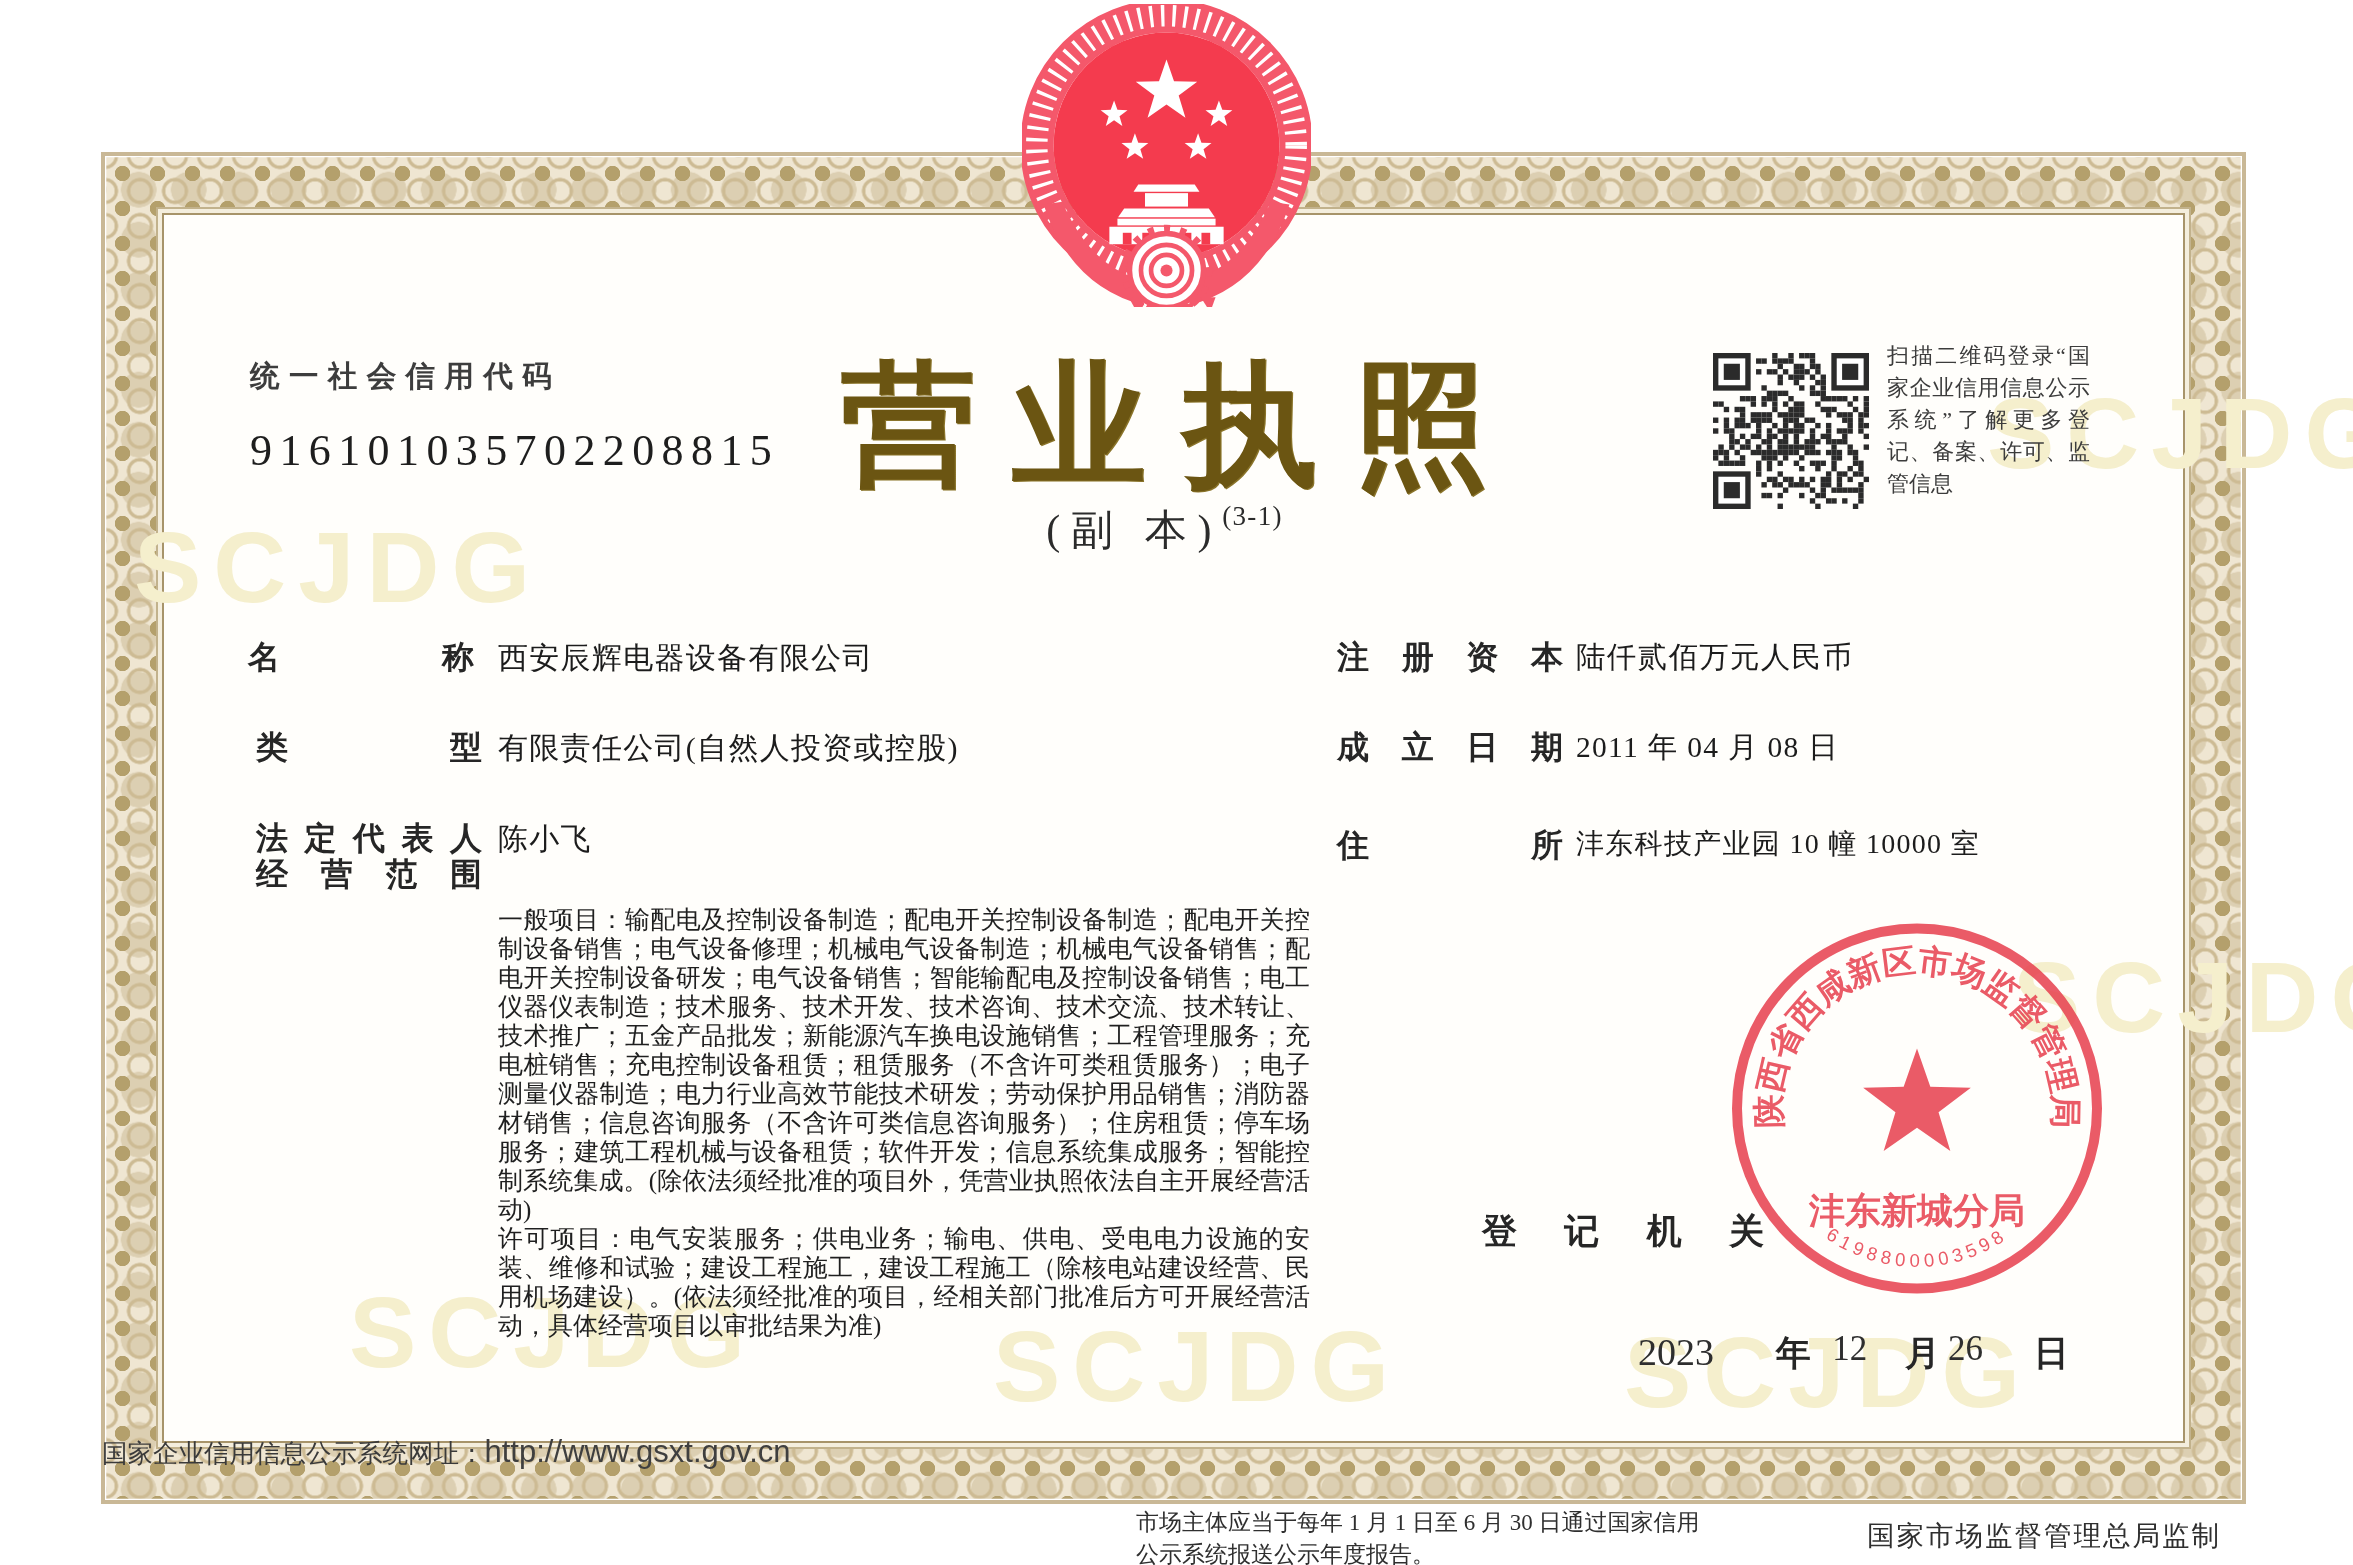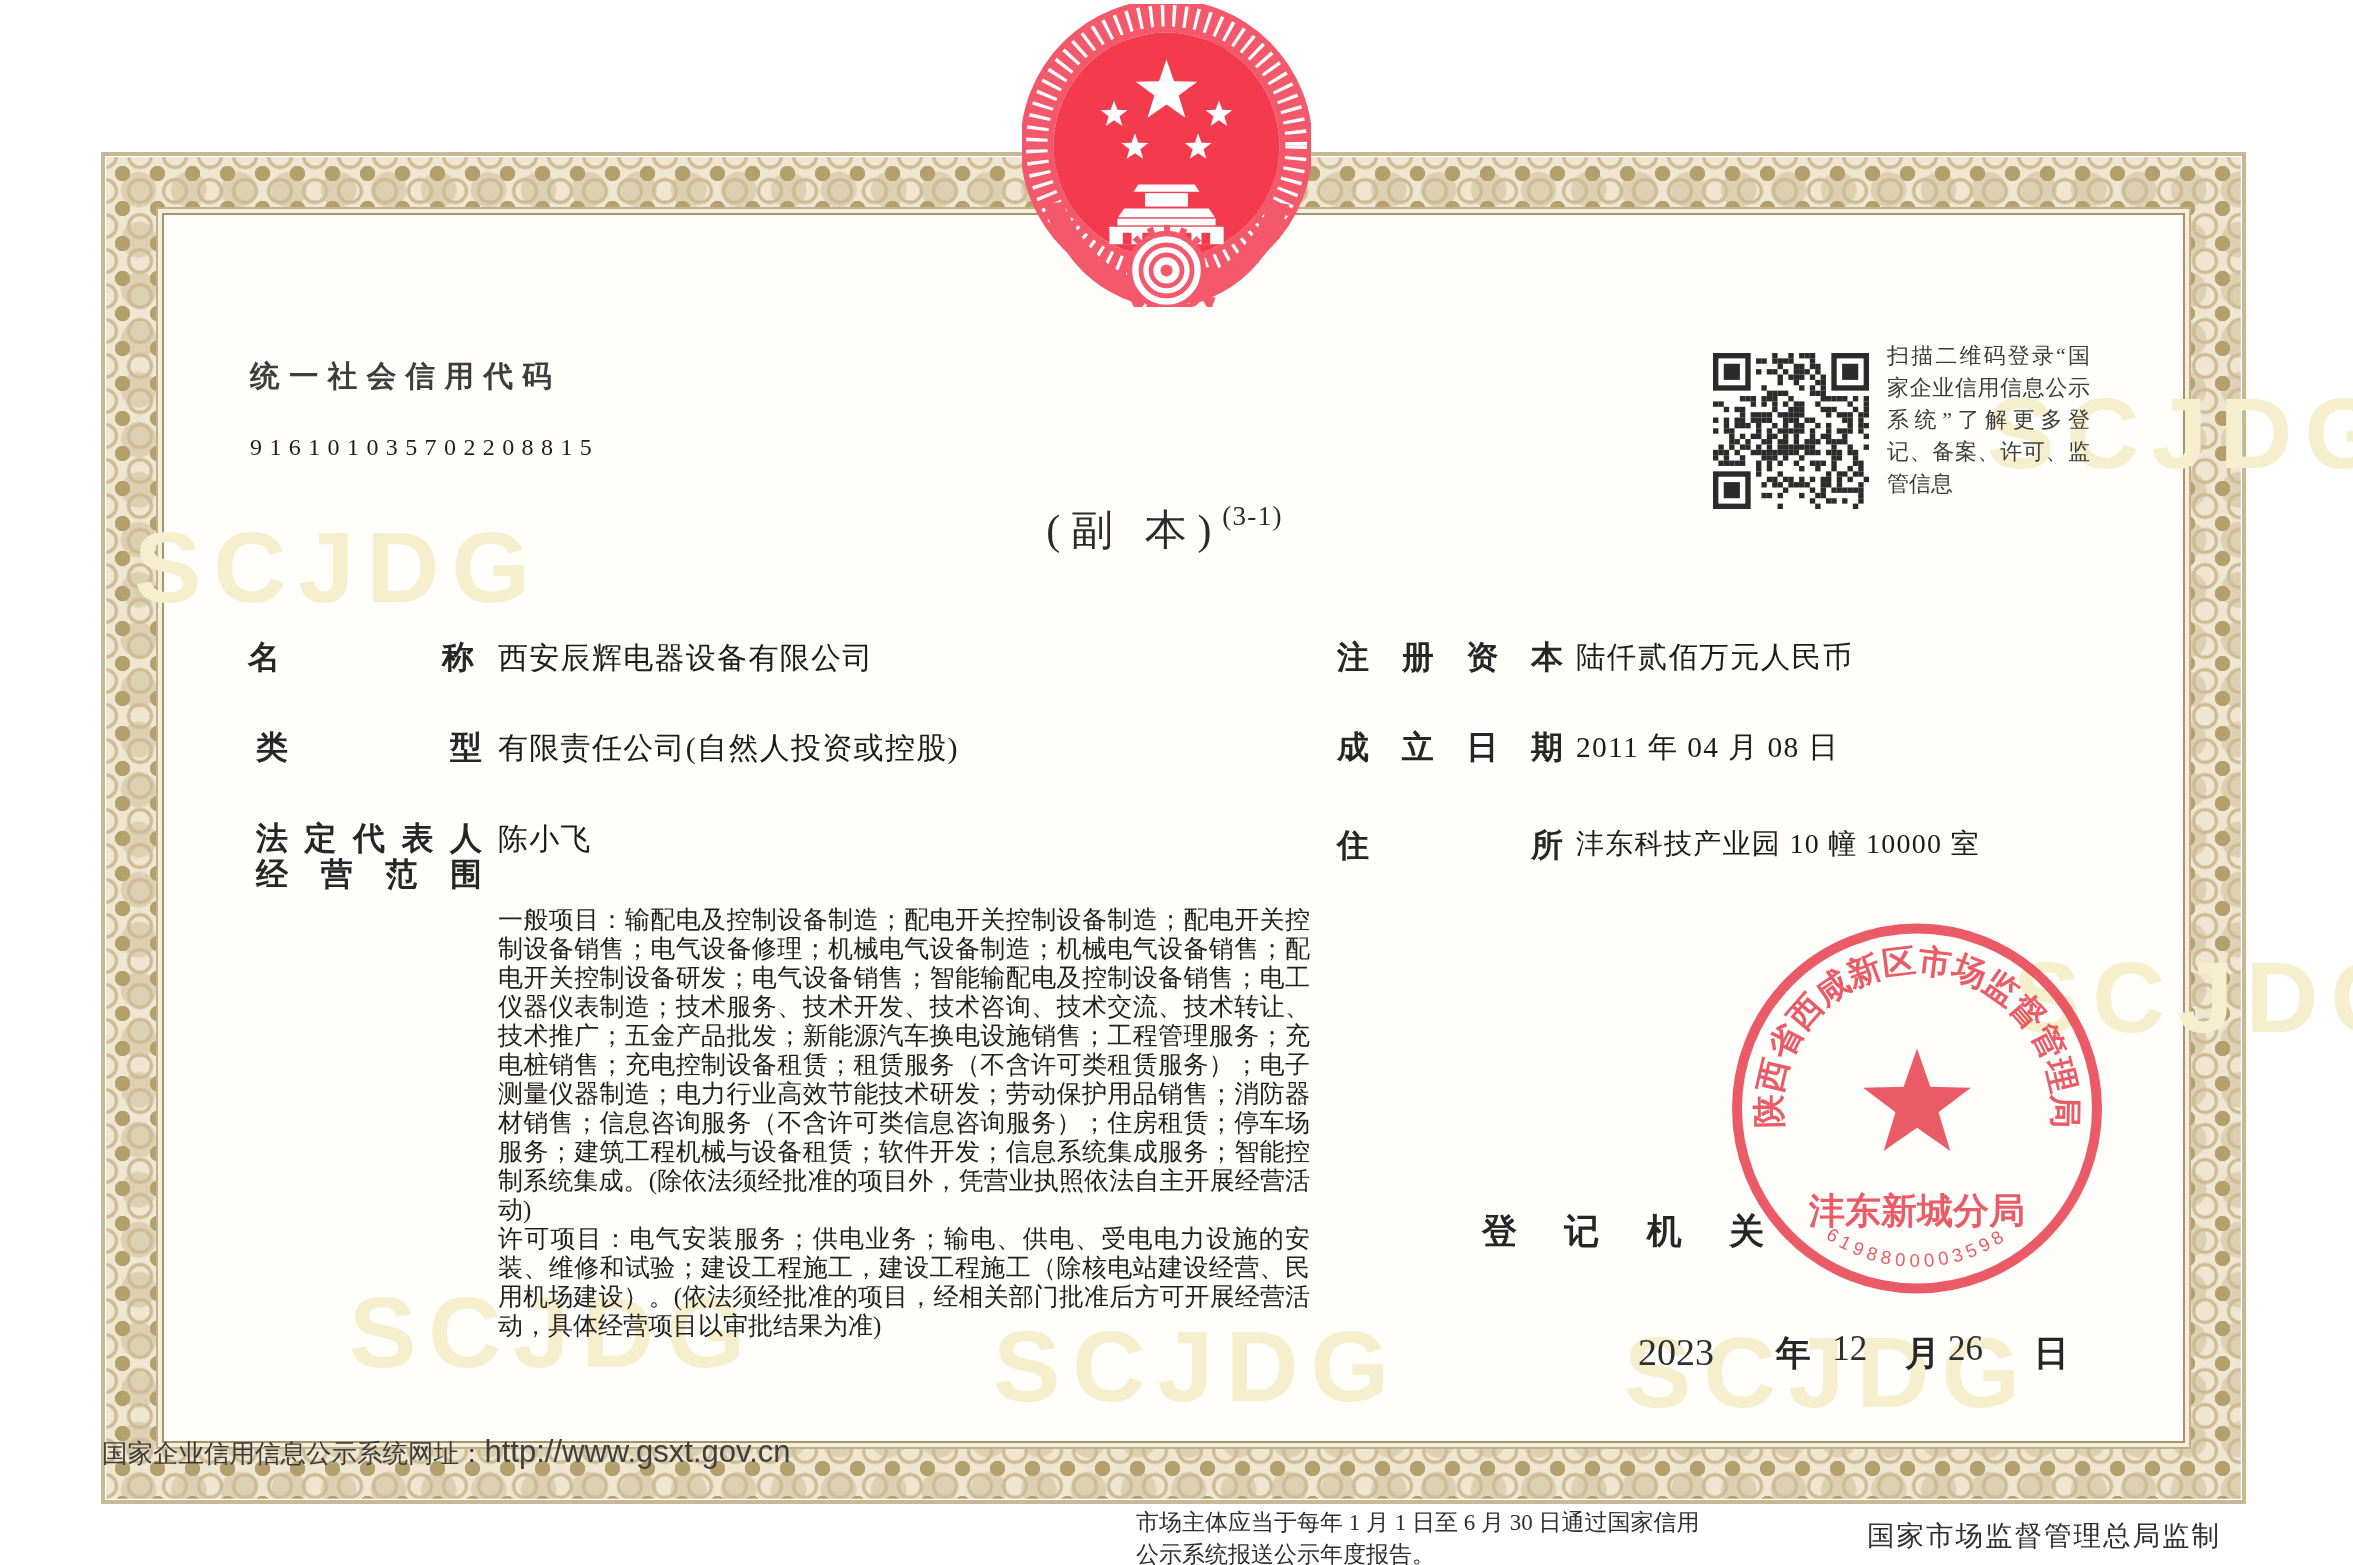--- a/index.html
+++ b/index.html
@@ -18,21 +18,21 @@
     box-shadow:inset 0 0 0 1.3px #fff;}
   .frame-inner{position:absolute;left:59px;top:59px;right:59px;bottom:59px;background:#fffefb;
     box-shadow:0 0 0 2px #a7946a,0 0 0 6px #f4eedd,0 0 0 8px #c2b28c;}
   
   .wm{position:absolute;font-family:"Liberation Sans",sans-serif;font-weight:bold;
       font-size:101px;letter-spacing:12px;color:#f5efcd;z-index:2;}
   
   .credit-block{position:absolute;left:250px;top:357px;z-index:3;}
   .credit-label{font-family:"Liberation Sans",sans-serif;font-weight:bold;font-size:29.5px;
       letter-spacing:9.4px;color:#3d3d3d;}
-  .credit-code{margin-top:37px;font-size:24px;letter-spacing:7.4px;color:#1e1e1e;}
+  .credit-code{margin-top:28px;font-size:44px;letter-spacing:7.4px;color:#1e1e1e;}
   .title{position:absolute;left:802px;top:336px;width:725px;text-align:center;z-index:3;
       font-weight:bold;font-size:134px;letter-spacing:37px;padding-left:37px;box-sizing:border-box;
       color:#6b5512;text-shadow:1.3px 1.3px 0 #8a742a;}
   .subtitle{position:absolute;left:802px;top:502px;width:725px;text-align:center;z-index:3;
       font-size:42px;color:#2b2b2b;letter-spacing:10.7px;}
   .subtitle sup{font-size:27px;letter-spacing:1.3px;position:relative;top:-4px;}
   .qr{position:absolute;left:1713px;top:353px;width:156px;height:156px;z-index:3;}
   .qr-caption{position:absolute;left:1887px;top:340px;width:203px;z-index:3;font-size:22px;
       line-height:32px;color:#3c3c3c;text-align:justify;}
   
@@ -119,20 +119,21 @@
     <circle cx="215" cy="396" r="38" fill="none" stroke="#f4586b" stroke-width="7"></circle>
     <circle cx="215" cy="396" r="23" fill="none" stroke="#f4586b" stroke-width="7"></circle>
     <circle cx="215" cy="396" r="9" fill="#f4586b"></circle>
   </svg>
 
   <div class="credit-block">
     <div class="credit-label">统一社会信用代码</div>
     <div class="credit-code">916101035702208815</div>
   </div>
 
+  <div class="title">营业执照</div>
   <div class="subtitle">
     <span>(副 本)</span><sup>(3-1)</sup>
   </div>
 
   <div class="qr" id="qr"><svg width="156" height="156" viewBox="0 0 232 232">
         <rect x="88.0" y="0.0" width="8.0" height="8.0" fill="#2b2b2b"></rect>
         <rect x="112.0" y="0.0" width="8.0" height="8.0" fill="#2b2b2b"></rect>
         <rect x="128.0" y="0.0" width="8.0" height="8.0" fill="#2b2b2b"></rect>
         <rect x="136.0" y="0.0" width="8.0" height="8.0" fill="#2b2b2b"></rect>
         <rect x="144.0" y="0.0" width="8.0" height="8.0" fill="#2b2b2b"></rect>

